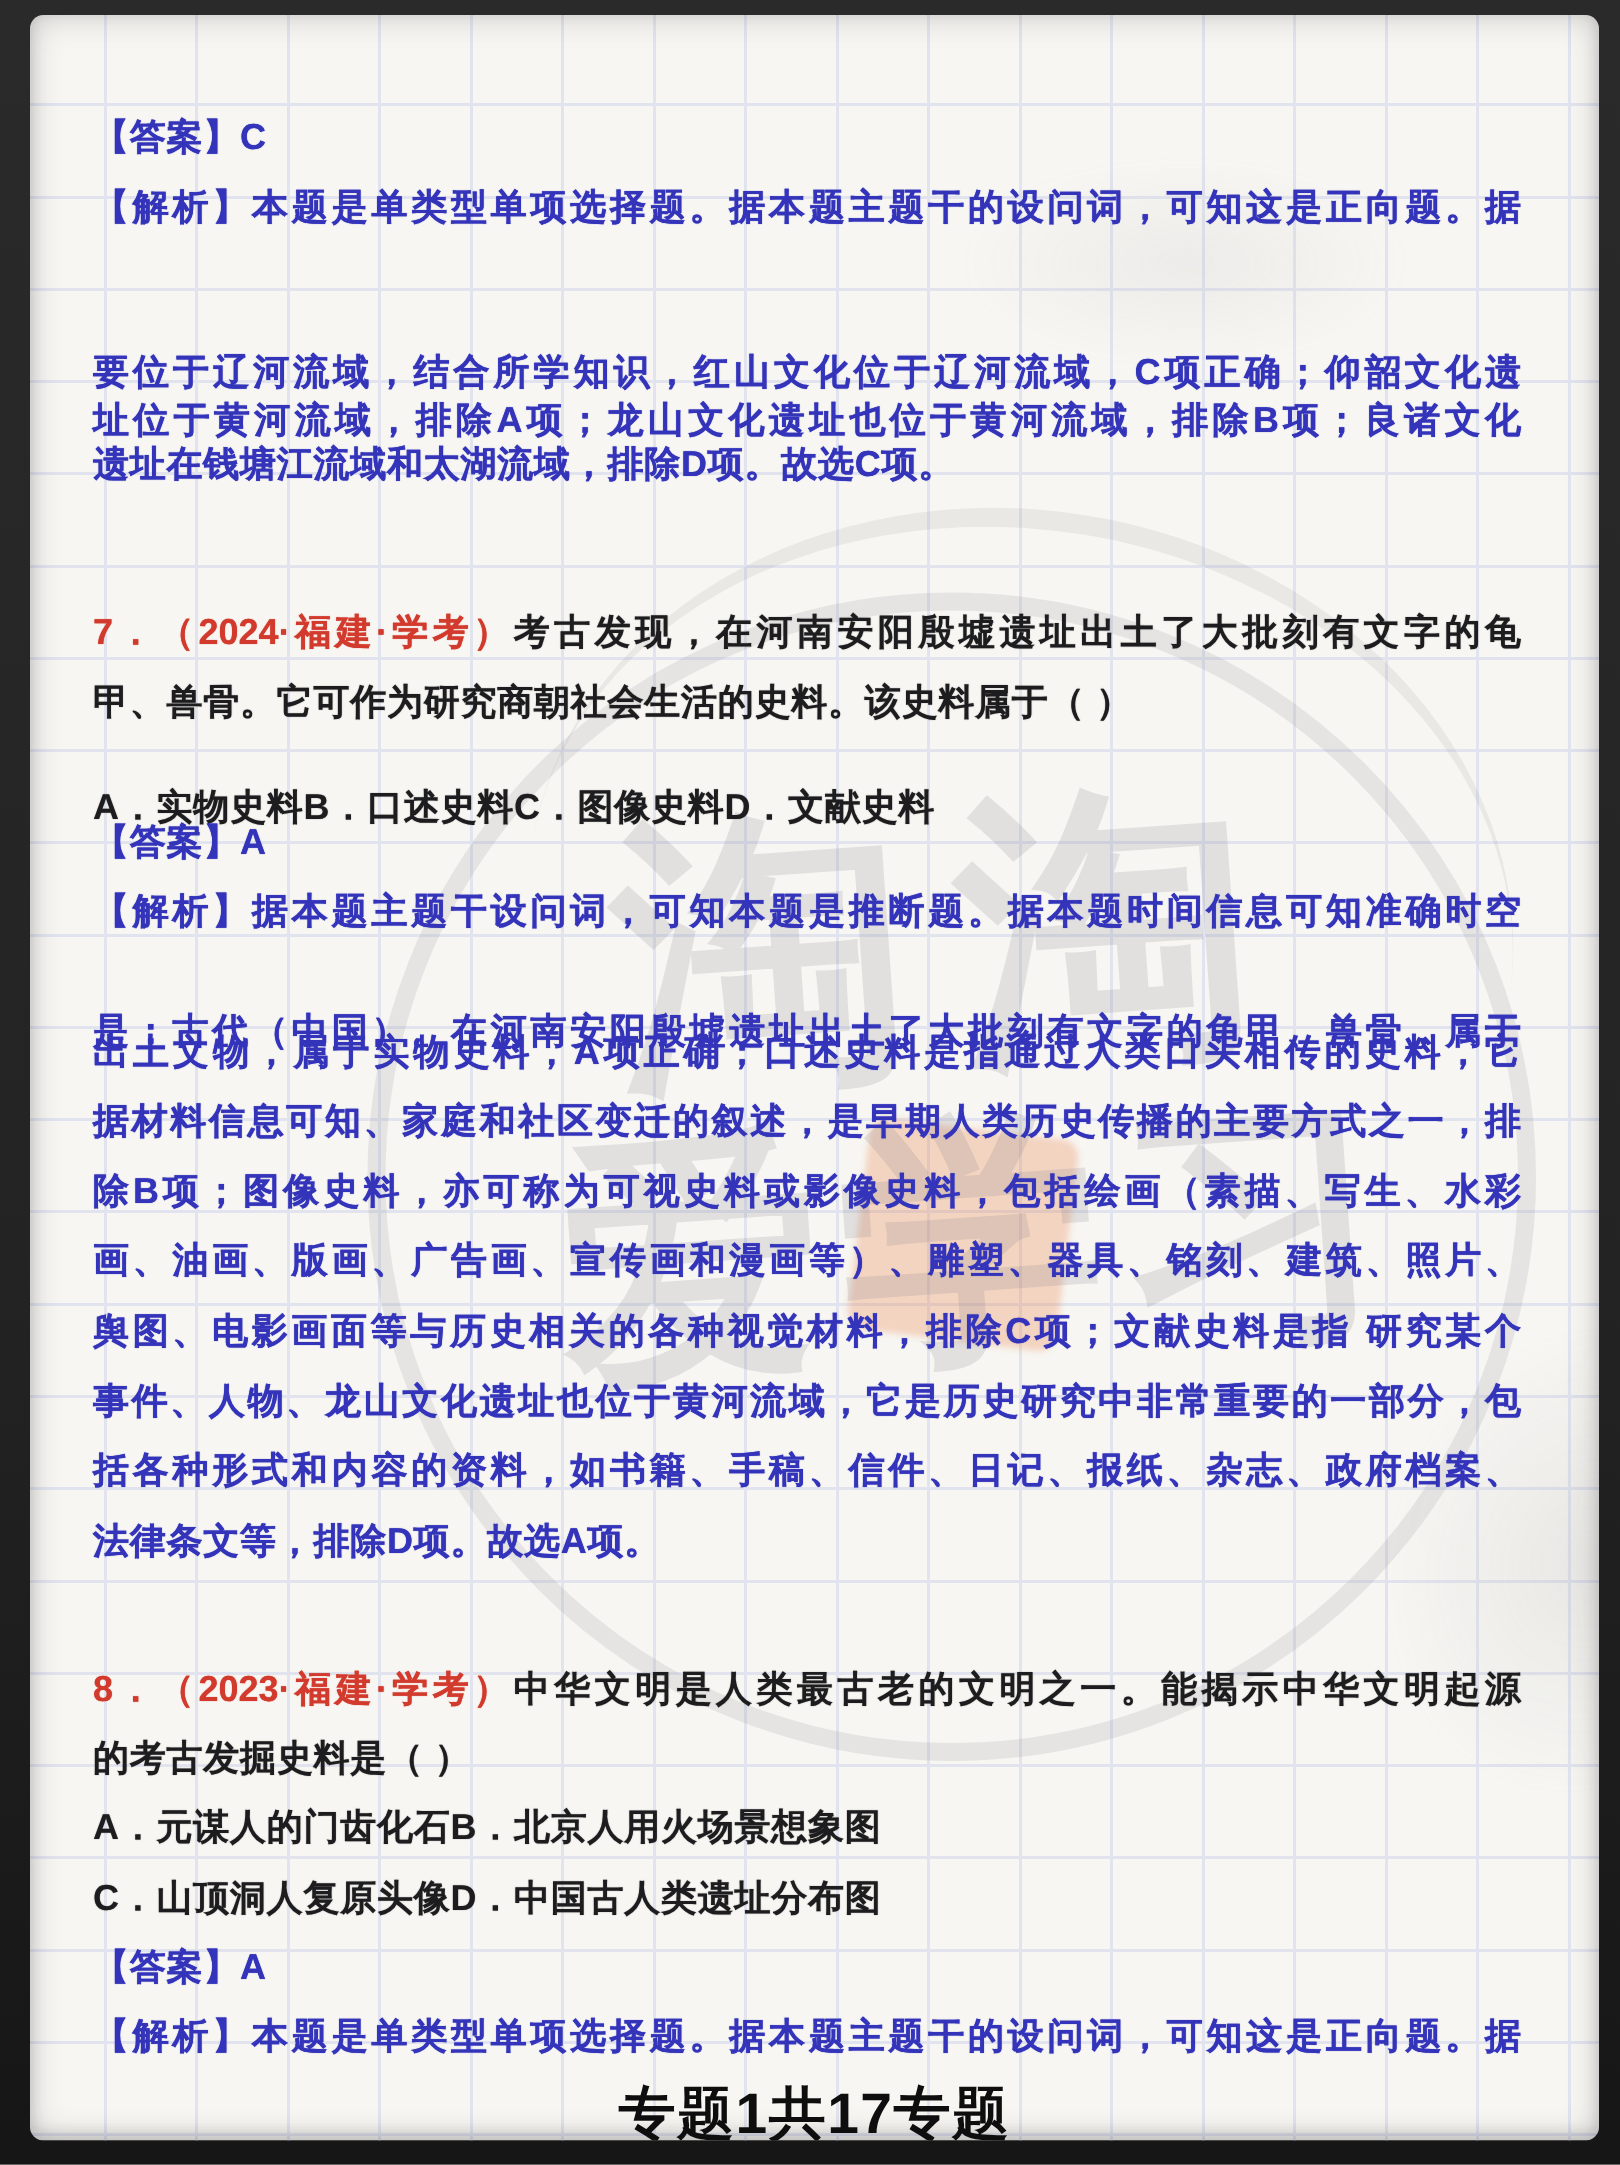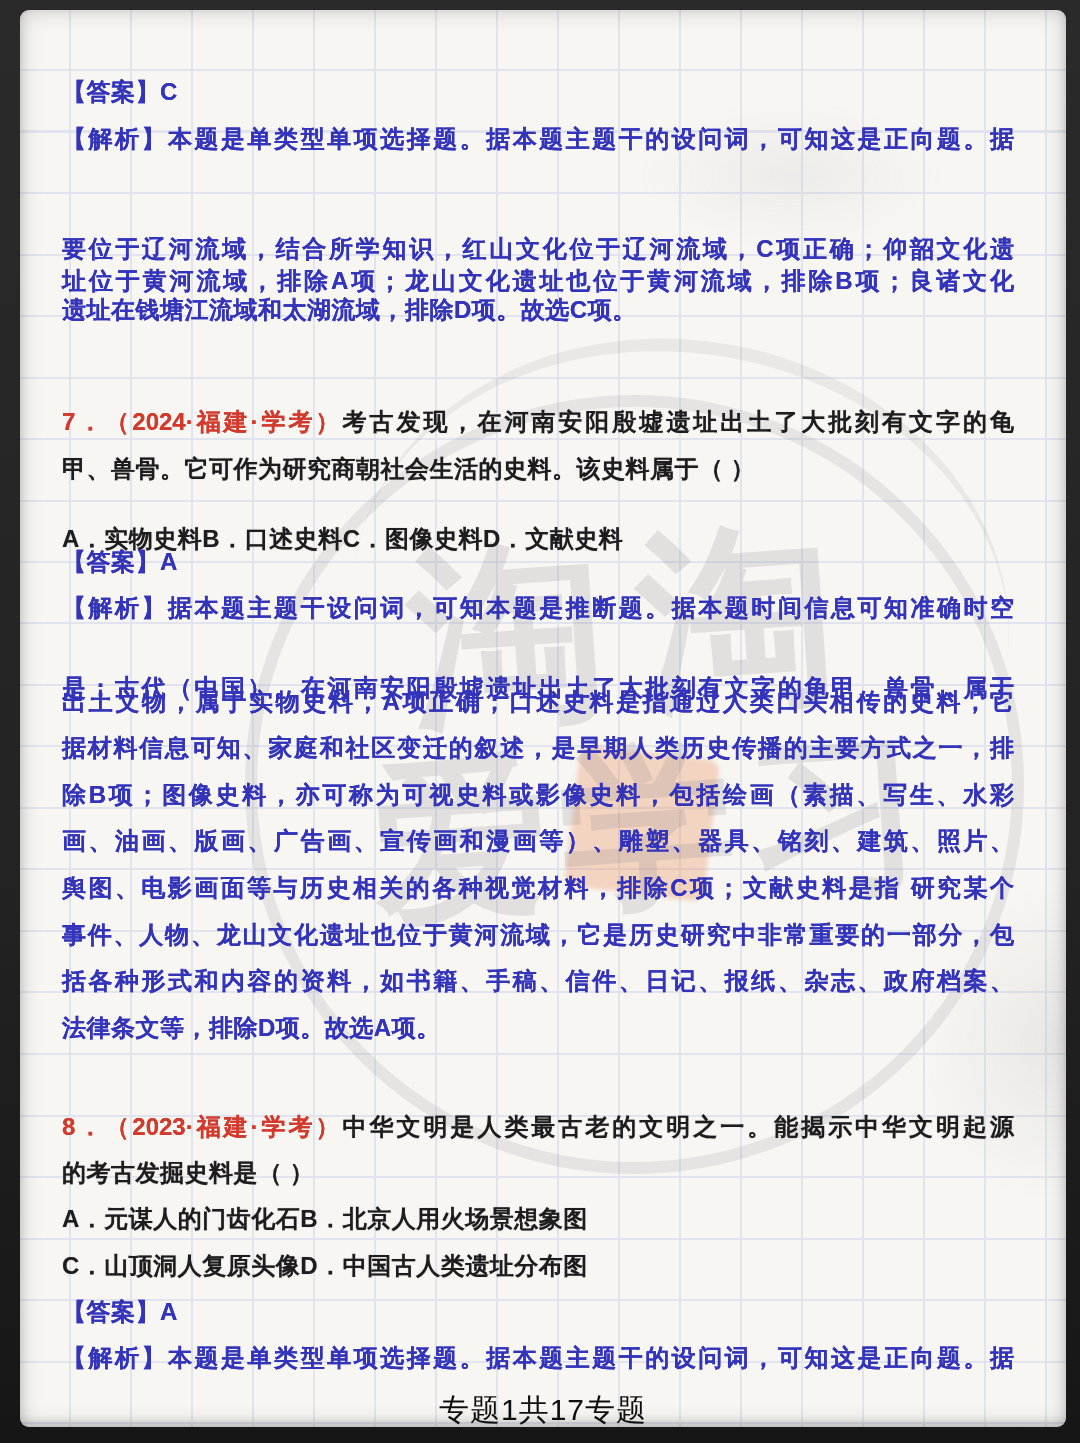--- a/index.html
+++ b/index.html
@@ -64,21 +64,21 @@
   }
   .tline.just{
     white-space:normal;text-align:justify;text-align-last:justify;
     text-justify:inter-character;letter-spacing:0;
   }
   .seg-blue{color:var(--blue);text-shadow:0 0 .6px var(--blue);}
   .seg-black{color:var(--black);text-shadow:0 0 .8px rgba(0,0,0,.45);}
   .seg-red{color:var(--red);text-shadow:0 0 .6px var(--red);}
   .footer{
     position:absolute;left:0;top:1377px;width:100%;height:46px;line-height:46px;
-    text-align:center;font-size:30px;font-weight:400;color:var(--footer);
+    text-align:center;font-size:38px;font-weight:700;color:var(--footer);
     z-index:2;letter-spacing:1px;
   }
 </style>
 </head>
 <body>
 
 <div class="frame">
   <div class="paper">
 
     <div class="watermark">

